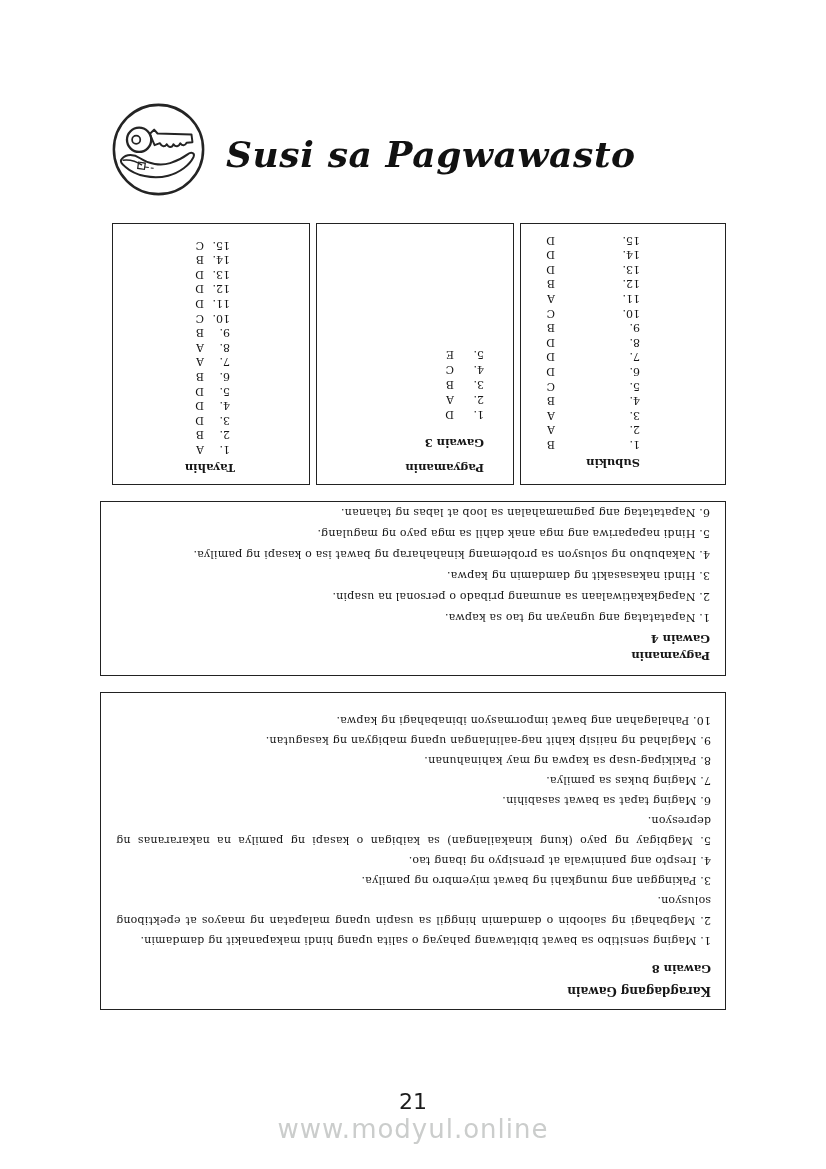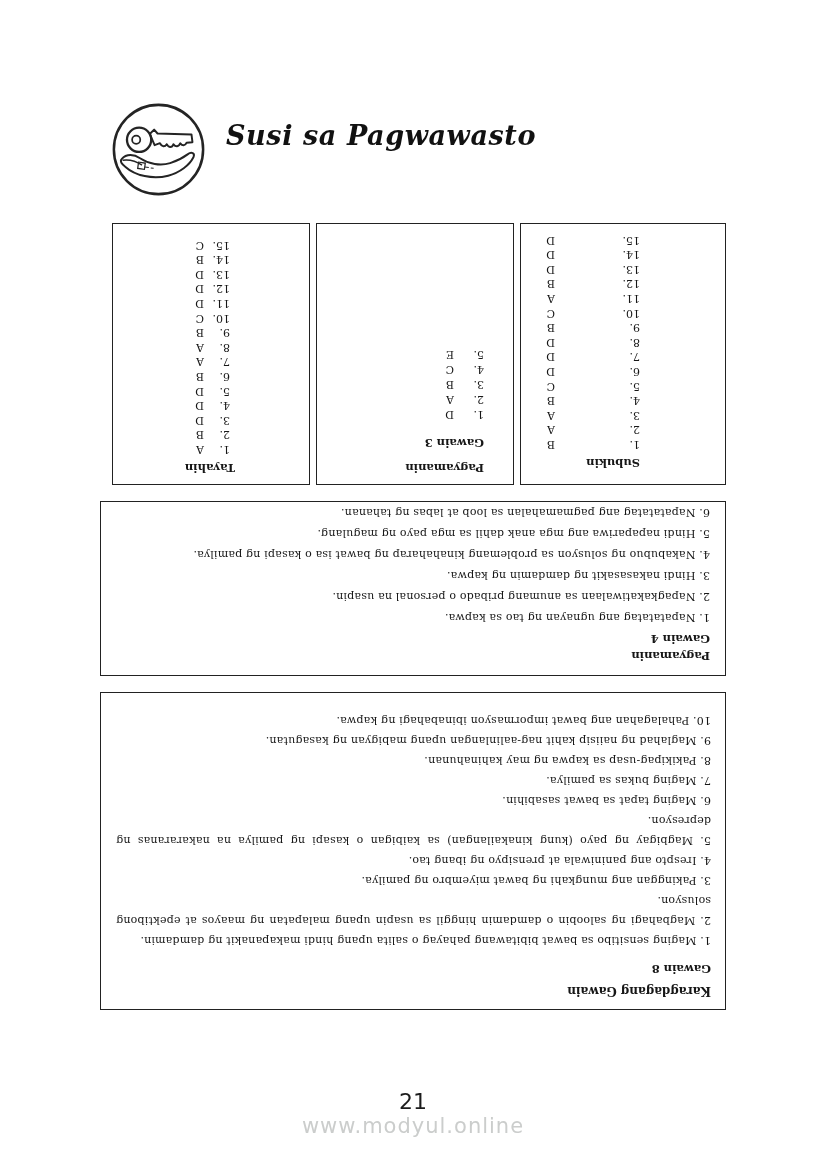--- a/index.html
+++ b/index.html
@@ -1,21 +1,21 @@
 <!DOCTYPE html>
 <html><head>
 <meta charset="utf-8">
 <style>
   html,body{margin:0;padding:0;background:#fff;}
   .page{position:relative;width:826px;height:1169px;background:#ffffff;overflow:hidden;
         font-family:"DejaVu Serif", serif;color:#161616;}
 
   
   .icon-badge{position:absolute;left:110px;top:101px;width:97px;height:97px;}
-  .main-title{position:absolute;left:226px;top:120px;font-size:27px;font-weight:bold;
+  .main-title{position:absolute;left:226px;top:133px;font-size:36px;font-weight:bold;
               font-style:italic;letter-spacing:0.6px;color:#111;}
 
   
   .box{position:absolute;border:1.5px solid #222;background:#fff;box-sizing:border-box;}
   .rot{position:absolute;left:0;top:0;right:0;bottom:0;transform:rotate(180deg);box-sizing:border-box;}
 
   
   #box-tayahin{left:112px;top:223px;width:198px;height:262px;}
   #box-g3{left:316px;top:223px;width:198px;height:262px;}
   #box-subukin{left:520px;top:223px;width:206px;height:262px;}
@@ -54,21 +54,21 @@
   #box-kg .items{margin-top:12px;}
   .kg-item{margin:0;font-size:11px;line-height:20px;letter-spacing:0.2px;}
   .kg-item .line1{display:block;}
   .kg-item .line1.justified{text-align:justify;text-align-last:justify;}
   .kg-item .cont{display:block;}
 
   
   .page-number{position:absolute;left:0;top:1089px;width:100%;text-align:center;
                font-family:"DejaVu Sans", sans-serif;font-size:22px;color:#1c1c1c;}
   .watermark{position:absolute;left:0;top:1114px;width:100%;text-align:center;
-             font-family:"DejaVu Sans", sans-serif;font-size:21px;color:#cbcdcc;letter-spacing:1px;}
+             font-family:"DejaVu Sans", sans-serif;font-size:26px;color:#cbcdcc;letter-spacing:1px;}
 </style>
 </head>
 <body>
 
 <div class="page">
 
   <div class="icon-badge">
     <svg viewBox="0 0 100 100" width="97" height="97">
       <circle cx="50" cy="50" r="46" fill="none" stroke="#242424" stroke-width="2.6"></circle>
 

